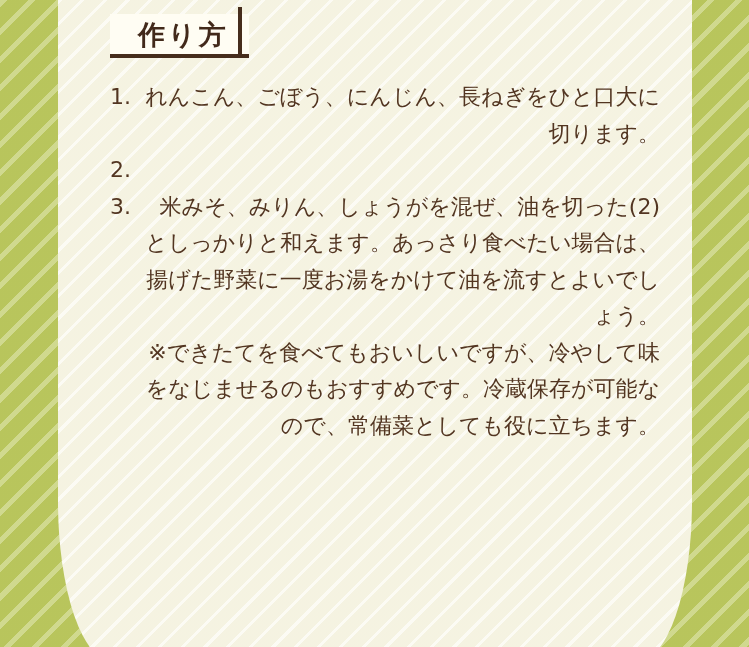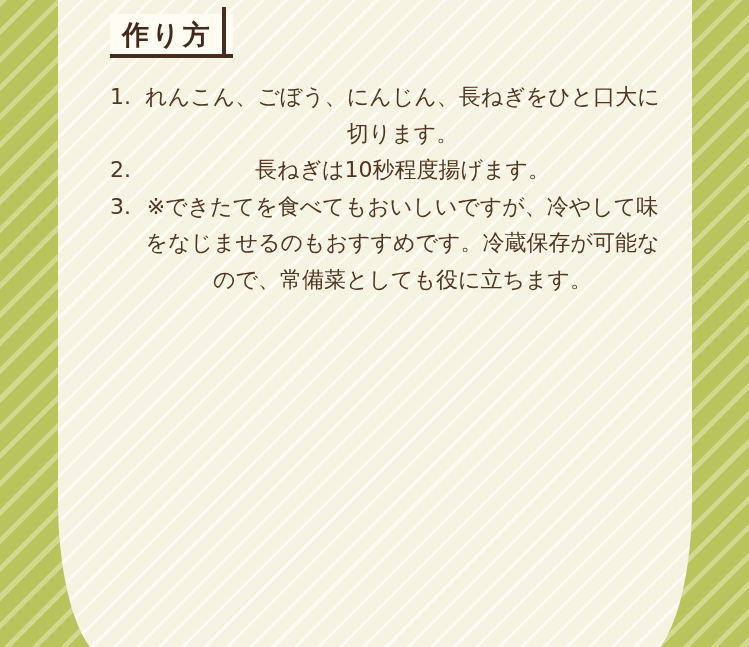--- a/index.html
+++ b/index.html
@@ -40,21 +40,21 @@
   }
   .content {
     padding: 14px 32px 0 52px;
     box-sizing: border-box;
   }
   .title-box {
     position: relative;
     display: inline-block;
     background: #fffdf3;
     border-bottom: 4px solid #462d1c;
-    padding: 5px 20px 3px 12px;
+    padding: 5px 20px 3px 28px;
     margin-left: 0;
   }
   .title-text {
     font-size: 27px;
     font-weight: bold;
     letter-spacing: 3px;
     color: #42291a;
     line-height: 32px;
   }
   .title-vline {
@@ -83,21 +83,21 @@
   .step-body {
     flex: 1;
     min-width: 0;
   }
   .step-body p {
     margin: 0;
     font-size: 22px;
     line-height: 36.5px;
     color: #523521;
     font-weight: 500;
-    text-align: center;
+    text-align: right;
     word-break: break-all;
     overflow-wrap: anywhere;
   }
 </style>
 </head>
 <body>
 
 <div class="paper">
   <div class="content">
 
@@ -111,26 +111,26 @@
       <div class="step">
         <span class="step-num">1.</span>
         <div class="step-body">
           <p>れんこん、ごぼう、にんじん、長ねぎをひと口大に切ります。</p>
         </div>
       </div>
 
       <div class="step">
         <span class="step-num">2.</span>
         <div class="step-body">
-          <p>長ねぎは10秒程度揚げます。</p>
         </div>
       </div>
 
       <div class="step">
         <span class="step-num">3.</span>
         <div class="step-body">
+          <p>米みそ、みりん、しょうがを混ぜ、油を切った(2)としっかりと和えます。あっさり食べたい場合は、揚げた野菜に一度お湯をかけて油を流すとよいでしょう。</p>
           <p>※できたてを食べてもおいしいですが、冷やして味をなじませるのもおすすめです。冷蔵保存が可能なので、常備菜としても役に立ちます。</p>
         </div>
       </div>
 
     </div>
   </div>
 </div>
 
 </body></html>

